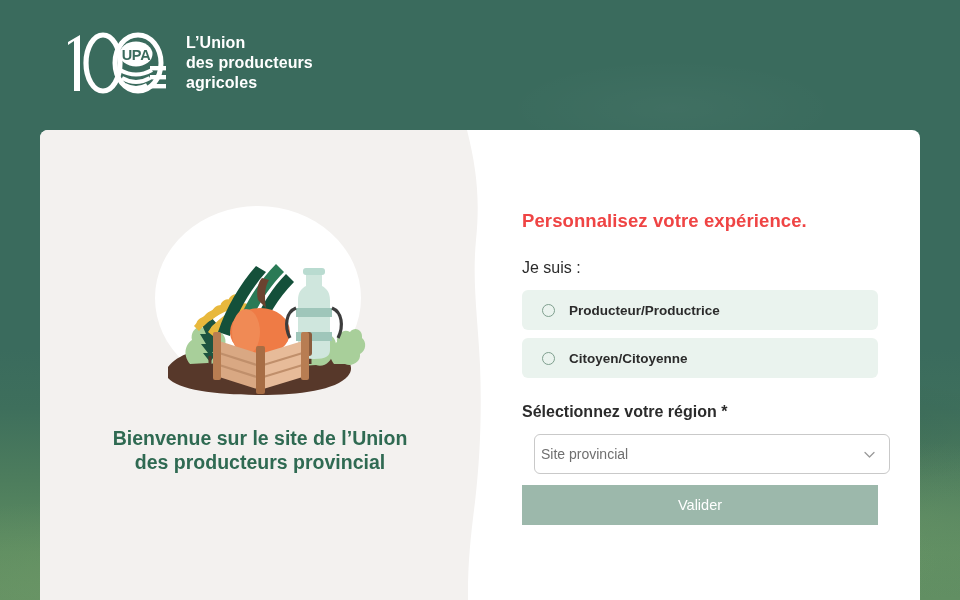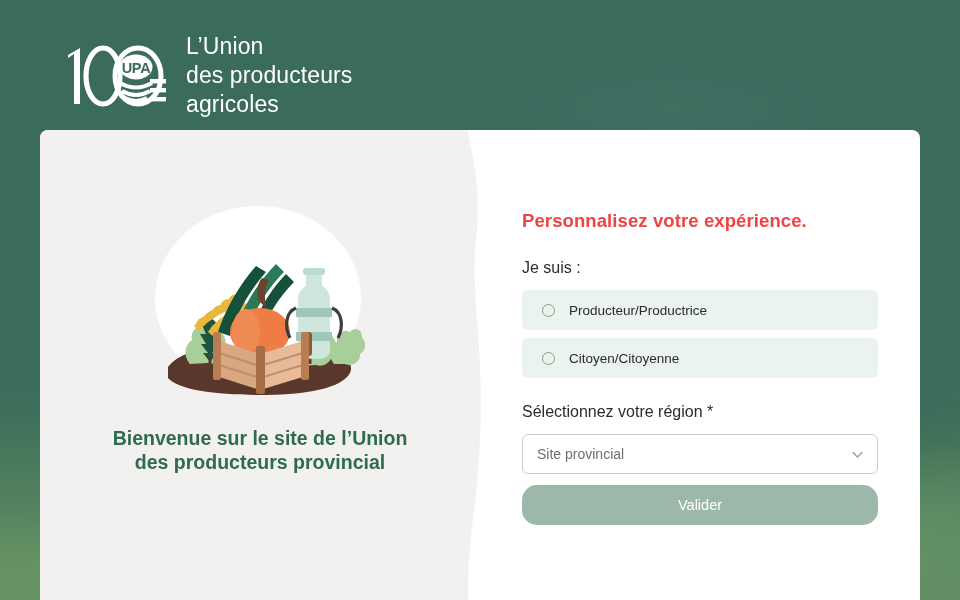--- a/index.html
+++ b/index.html
@@ -48,22 +48,22 @@
     position: absolute;
     left: 62px; top: 32px;
     display: flex;
     align-items: center;
     gap: 16px;
     z-index: 5;
   }
   .brand-mark { display: block; }
   .brand-words {
     color: #ffffff;
-    font-size: 23px;
-    font-weight: 400;
+    font-size: 16px;
+    font-weight: 700;
     line-height: 1.27;
     letter-spacing: .1px;
     white-space: pre-line;
   }
 
   
   .card {
     position: absolute;
     left: 40px; top: 130px;
     width: 880px;
@@ -128,20 +128,21 @@
     position: absolute;
     left: 0; top: 129px;
   }
   .radio-group {
     position: absolute;
     left: 0; top: 160px;
     width: 356px;
     display: flex;
     flex-direction: column;
     gap: 8px;
+    font-weight: bold;
   }
   .radio-row {
     display: flex;
     align-items: center;
     gap: 14px;
     height: 40px;
     padding: 0 20px;
     background: #eaf3ee;
     border-radius: 6px;
     cursor: pointer;
@@ -153,47 +154,47 @@
     flex: 0 0 auto;
     background: transparent;
   }
   .radio-text {
     color: #2b2b2b;
     font-size: 13.5px;
   }
   .label-region {
     position: absolute;
     left: 0; top: 273px;
-    font-weight: 400;
+    font-weight: 700;
   }
   .select-box {
     position: absolute;
-    left: 0; top: 304px;
+    left: 12px; top: 304px;
     width: 356px; height: 40px;
     background: #ffffff;
     border: 1px solid #c9c9c9;
     border-radius: 6px;
     display: flex;
     align-items: center;
     justify-content: space-between;
-    padding: 0 12px 0 14px;
+    padding: 0 12px 0 6px;
     cursor: pointer;
   }
   .select-value {
     color: #6f6f6f;
     font-size: 14px;
   }
   .chevron { display: block; }
   .validate-btn {
     position: absolute;
     left: 0; top: 355px;
     width: 356px; height: 40px;
     background: #9cb8ab;
     border: none;
-    border-radius: 15px;
+    border-radius: 0;
     color: #ffffff;
     font-family: "Liberation Sans", sans-serif;
     font-size: 14.5px;
     font-weight: 400;
     cursor: default;
   }
 </style>
 </head>
 <body>
 

